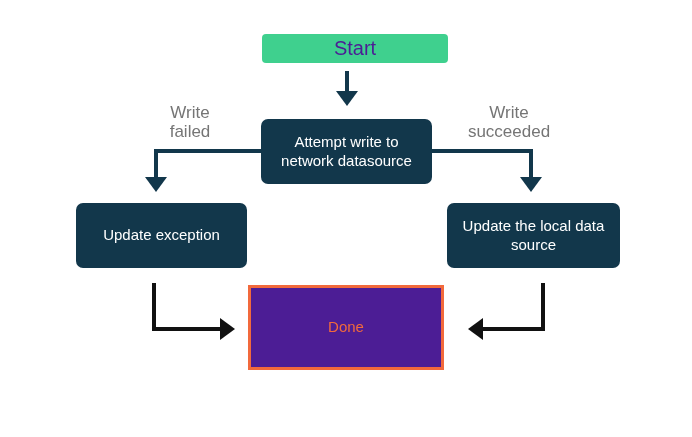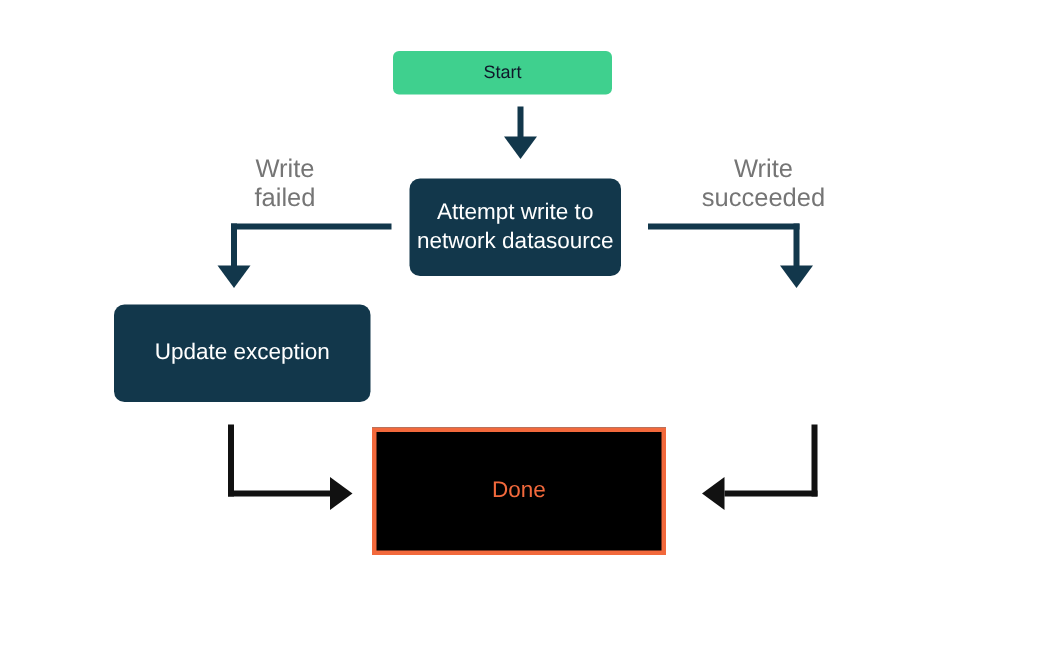--- a/index.html
+++ b/index.html
@@ -18,41 +18,41 @@
     display: flex;
     align-items: center;
     justify-content: center;
     text-align: center;
     white-space: pre-line;
     box-sizing: border-box;
     line-height: 1.25;
   }
 
   .node-start {
-    left: 262px; top: 34px; width: 146px; height: 29px;
+    left: 262px; top: 34px; width: 186px; height: 29px;
     background: var(--c-green);
-    color: #0f172a;
-    font-size: 12px;
+    color: #4c1d95;
+    font-size: 20px;
     border-radius: 4px;
   }
 
   .node-dark {
     background: var(--c-navy);
     color: #ffffff;
     font-size: 15px;
     border-radius: 7px;
   }
 
-  .node-attempt { left: 273px; top: 119px; width: 141px; height: 65px; }
+  .node-attempt { left: 261px; top: 119px; width: 171px; height: 65px; }
   .node-throw   { left: 76px;  top: 203px; width: 171px; height: 65px; }
   .node-update  { left: 447px; top: 203px; width: 173px; height: 65px; }
 
   .node-done {
     left: 248px; top: 285px; width: 196px; height: 85px;
-    background: #000000;
+    background: #4c1d95;
     border: 3px solid var(--c-orange);
     color: var(--c-orange);
     font-size: 15px;
     border-radius: 0;
   }
 
   .edge-label {
     position: absolute;
     color: var(--c-gray);
     font-size: 17px;
@@ -113,20 +113,22 @@
 
 <div class="canvas">
 
   <div class="node node-start">Start</div>
 
   <div class="node node-dark node-attempt">Attempt write to
 network datasource</div>
 
   <div class="node node-dark node-throw">Update exception</div>
 
+  <div class="node node-dark node-update">Update the local data
+source</div>
 
   <div class="node node-done">Done</div>
 
   <div class="edge-label label-failed">Write
 failed</div>
 
   <div class="edge-label label-succeeded">Write
 succeeded</div>
 
   <div class="line line-navy a1-stem"></div>

